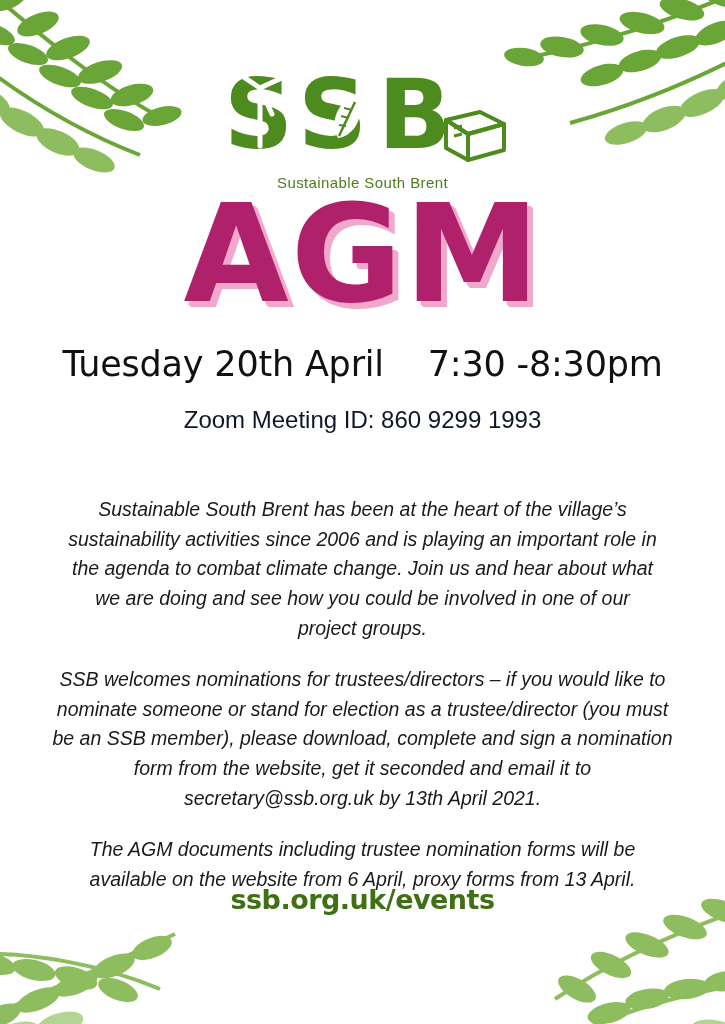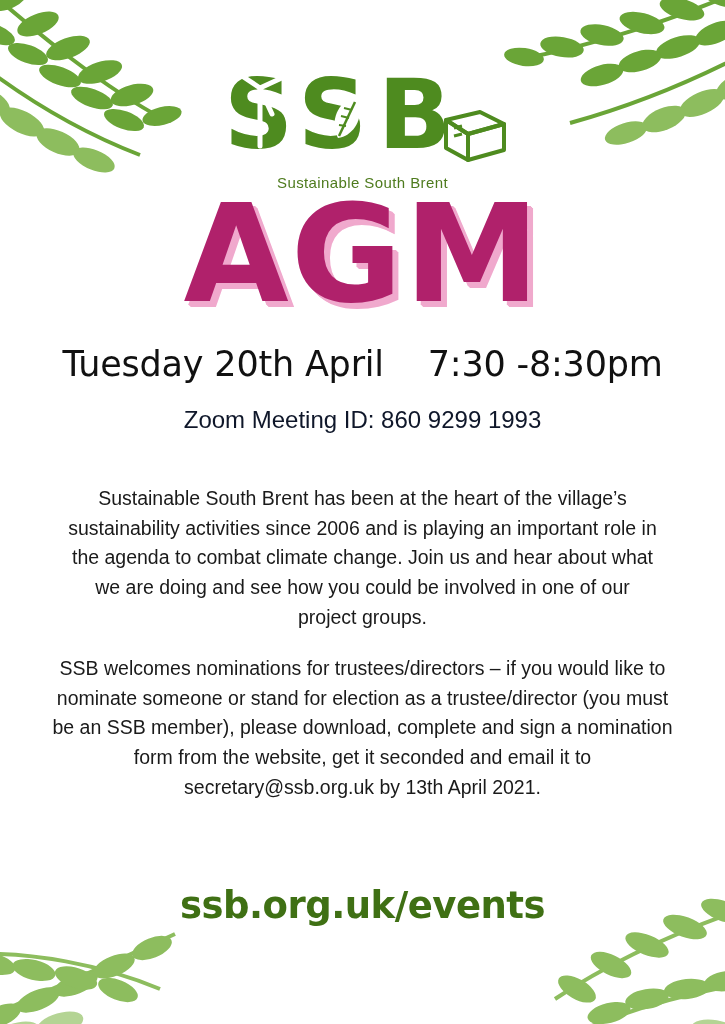--- a/index.html
+++ b/index.html
@@ -109,36 +109,37 @@
     position: absolute;
     top: 484px;
     left: 52px;
     width: 621px;
     text-align: center;
     font-size: 19.5px;
     line-height: 1.52;
     color: #1a1a1a;
   }
   .body-copy p {
-    margin: 0 0 22px 0;
+    margin: 11px 0 22px 0;
+    font-style: italic;
   }
   .body-copy p:last-child { margin-bottom: 0; }
   .para-1 { padding: 0 14px; }
   .para-3 { padding: 0 4px; }
 
   
   .url {
     position: absolute;
     top: 884px;
     left: 0;
     right: 0;
     text-align: center;
     font-family: "DejaVu Sans", sans-serif;
     font-weight: bold;
-    font-size: 37px;
+    font-size: 27px;
     color: #3f7014;
     letter-spacing: -0.5px;
   }
 </style>
 </head>
 <body>
 
 <div class="poster">
 
   <div class="foliage foliage-tl">
@@ -285,17 +286,18 @@
     <span>7:30 -8:30pm</span>
   </div>
 
   <div class="zoom-block">
     <div>Zoom Meeting ID: 860 9299 1993</div>
   </div>
 
   <div class="body-copy">
     <p class="para-1">Sustainable South Brent has been at the heart of the village’s sustainability activities since 2006 and is playing an important role in the agenda to combat climate change. Join us and hear about what we are doing and see how you could be involved in one of our project groups.</p>
     <p class="para-2">SSB welcomes nominations for trustees/directors – if you would like to nominate someone or stand for election as a trustee/director (you must be an SSB member), please download, complete and sign a nomination form from the website, get it seconded and email it to secretary@ssb.org.uk by 13th April 2021.</p>
+    <p class="para-3">The AGM documents including trustee nomination forms will be available on the website from 6 April, proxy forms from 13 April.</p>
   </div>
 
   <div class="url">ssb.org.uk/events</div>
 
 </div>
 
 </body></html>

